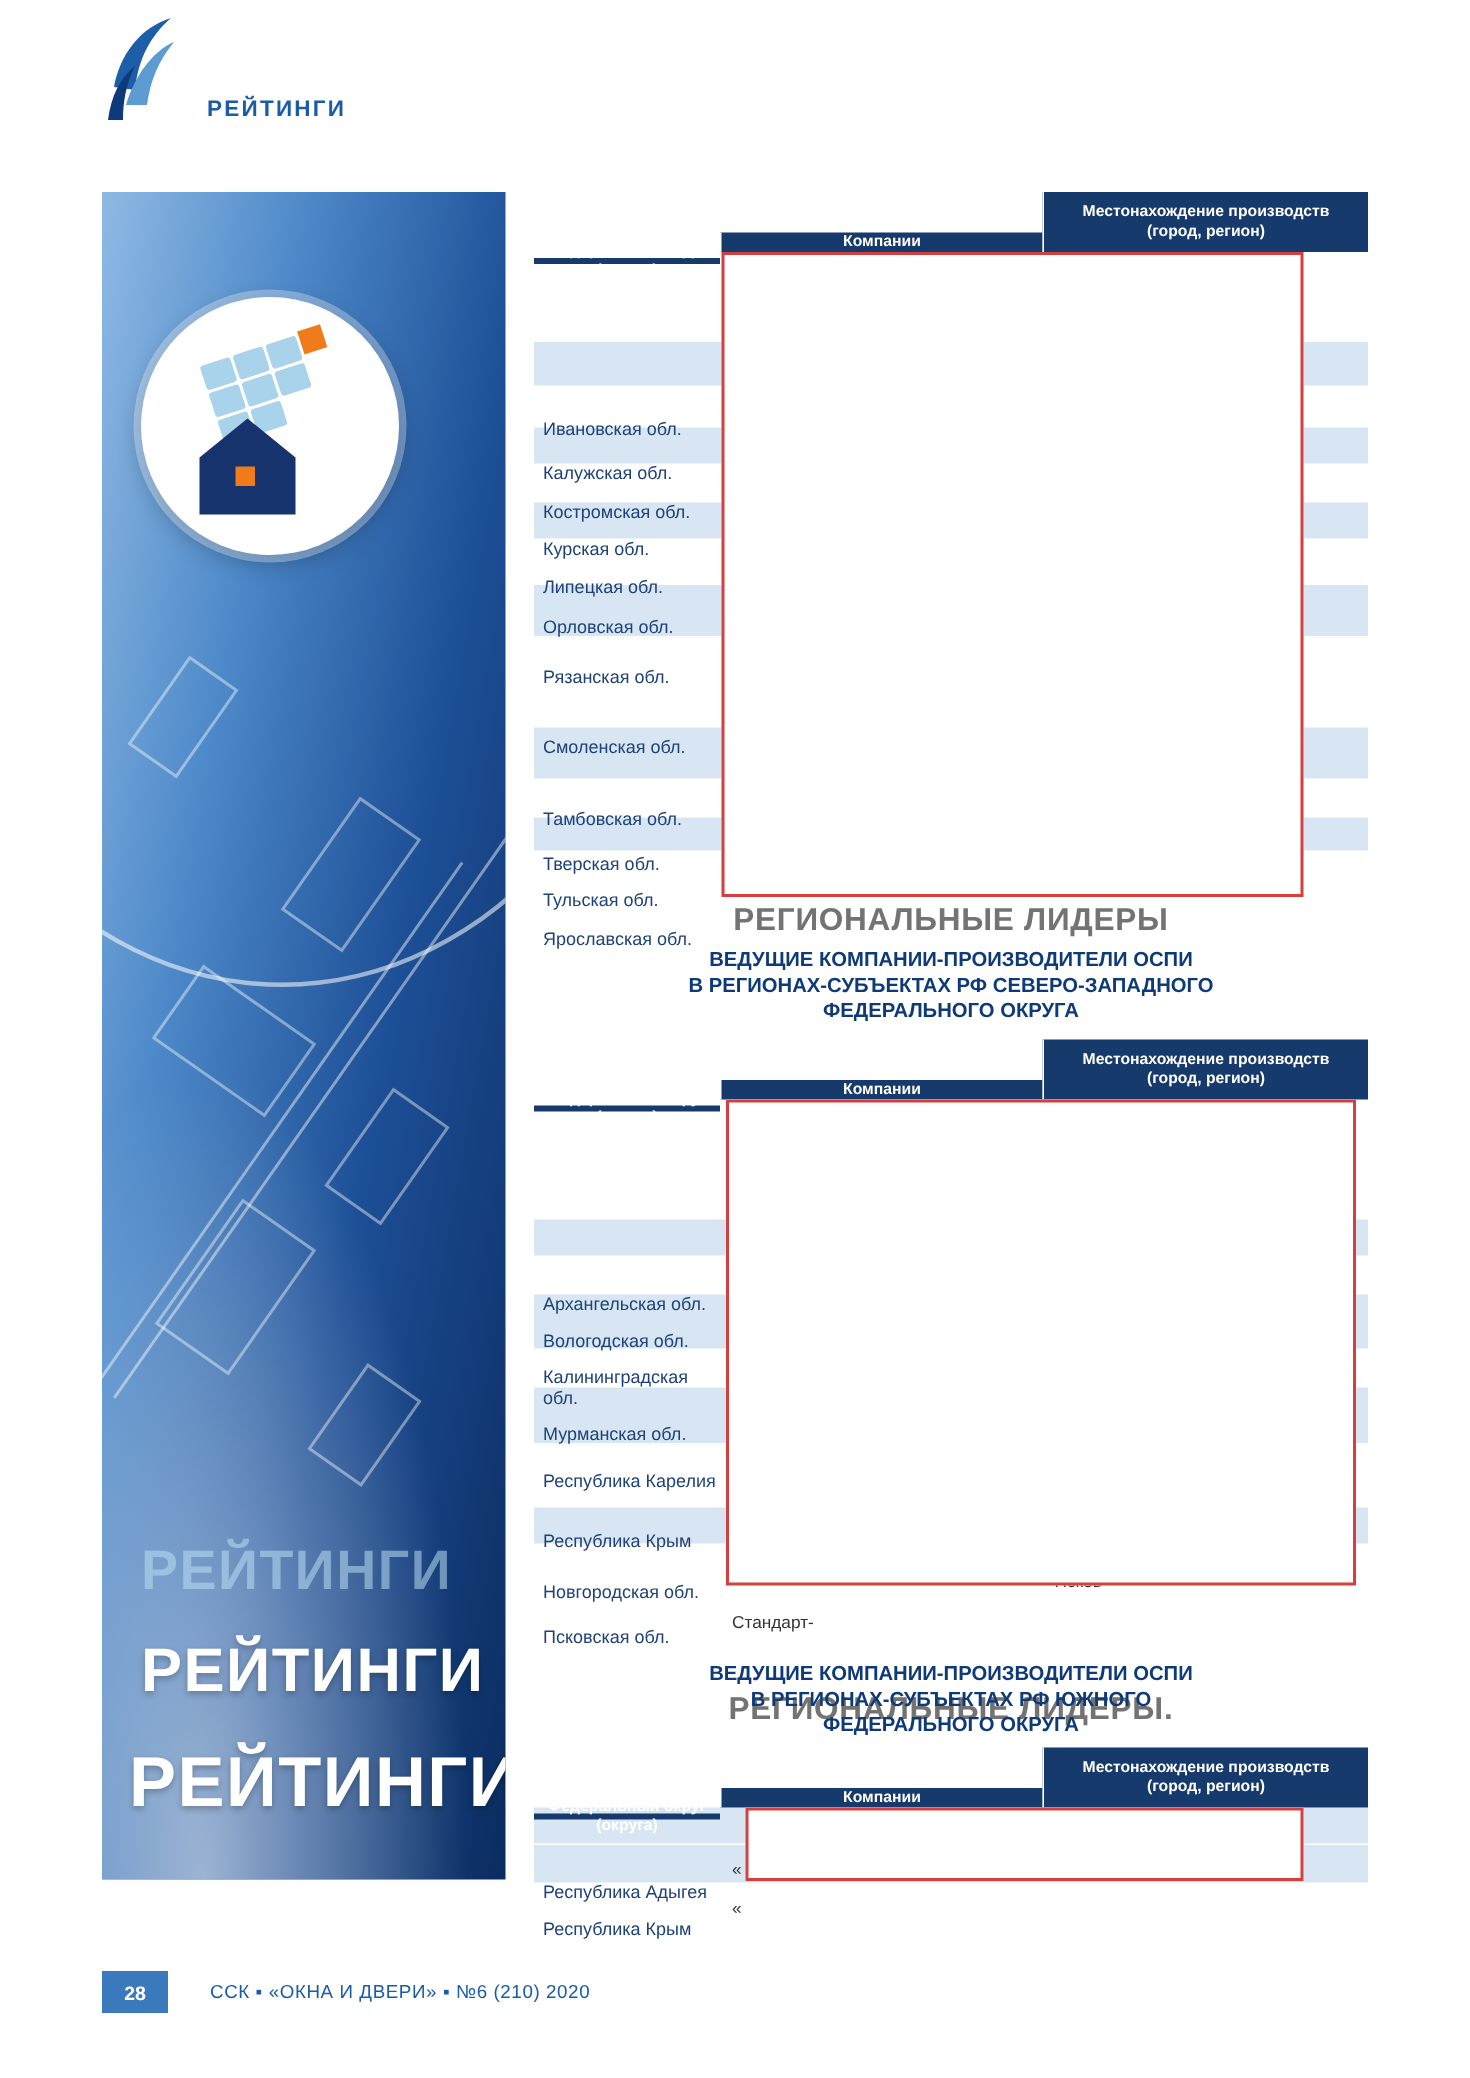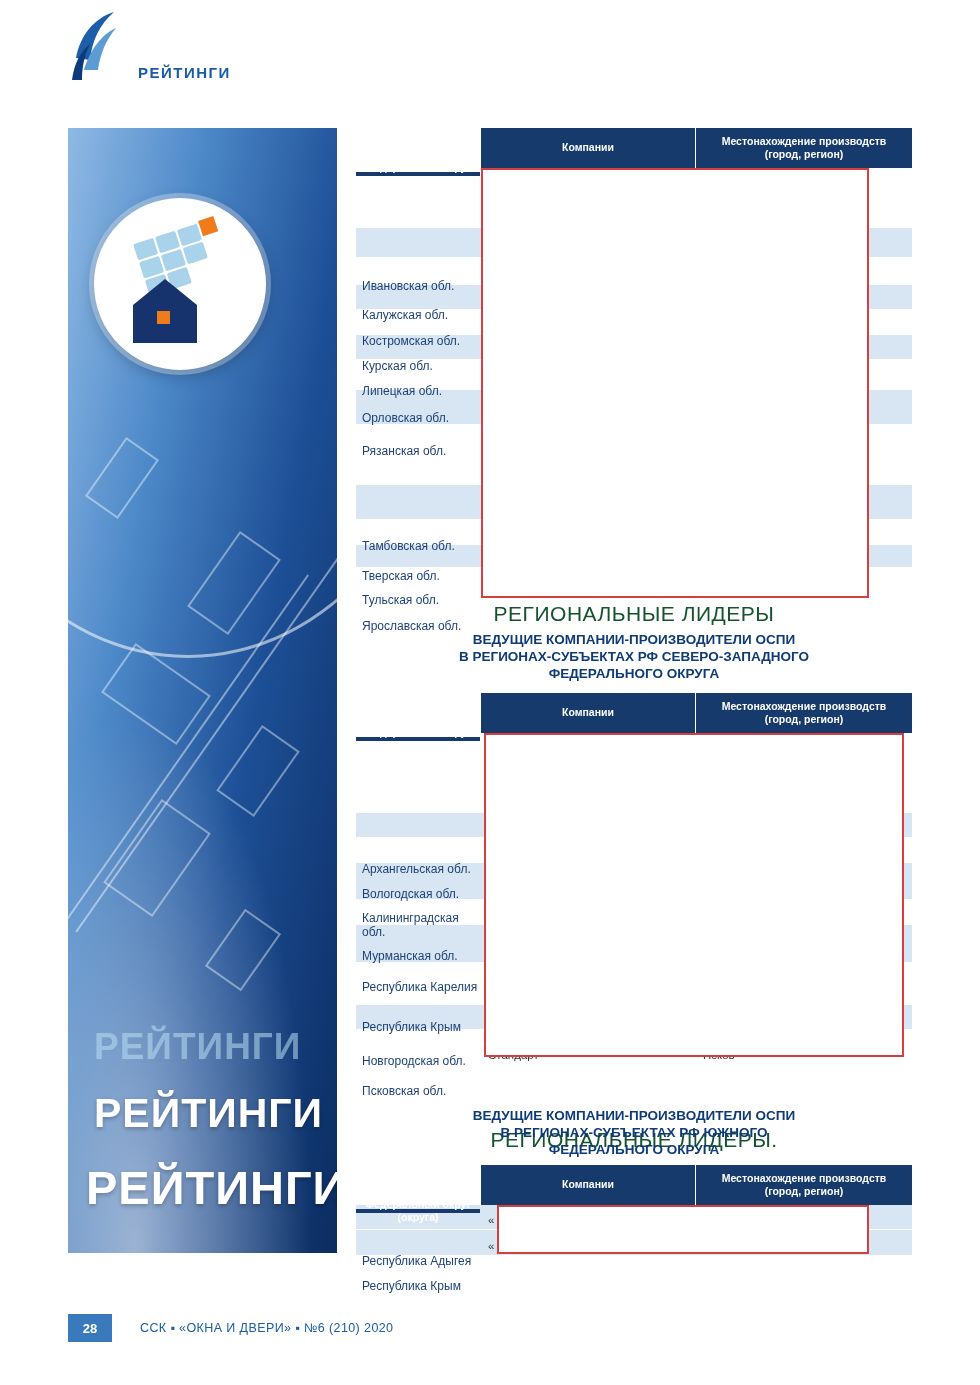--- a/index.html
+++ b/index.html
@@ -52,41 +52,41 @@
     position:absolute; left:26px; font-weight:bold; letter-spacing:1px;
     white-space:nowrap; color:#fff;
   }
   .wm1 { top:898px;  font-size:37px; color:rgba(186,222,243,.55); }
   .wm2 { top:962px;  font-size:41px; text-shadow:0 2px 4px rgba(0,0,0,.25); }
   .wm3 { left:18px; top:1032px; font-size:47px; text-shadow:0 2px 4px rgba(0,0,0,.25); }
 
   
   .section-title {
     position:absolute; left:356px; width:556px; text-align:center;
-    color:#14532d; font-weight:normal; font-size:21px; letter-spacing:.5px;
+    color:#737373; font-weight:bold; font-size:21px; letter-spacing:.5px;
   }
   .st1 { top:602px; } .st2 { top:1128px; }
   .section-sub {
     position:absolute; left:356px; width:556px; text-align:center;
     color:#0f3a78; font-weight:bold; font-size:13.5px; line-height:1.27;
     white-space:pre-line;
   }
   .ss1 { top:631px; } .ss2 { top:1107px; }
 
   
   .rtable { position:absolute; left:356px; width:556px; z-index:2; }
   .t0 { top:128px; } .t1 { top:693px; } .t2 { top:1165px; }
   .thead { display:flex; height:40px; }
   .th {
     background:#173a6d; color:#fff; font-weight:bold; font-size:10.5px;
     display:flex; align-items:center; justify-content:center; text-align:center;
     line-height:1.25; white-space:pre-line; padding:2px 4px;
   }
   .th + .th { border-left:1px solid #ffffff; }
-  .c0 { width:124px;margin-top:44px; } .c1 { width:215px; } .c2 { width:217px; }
+  .c0 { width:124px;margin-top:44px; } .c1 { width:215px;margin-top:27px; } .c2 { width:217px; }
   .trow { display:flex; border-bottom:1px solid #ffffff; }
   .trow.shaded { background:#d7e6f2; }
   .td { height:100%; }
   .region {
     display:flex; align-items:center; padding-left:6px;
     font-size:12px; color:#1e4278; line-height:1.2; white-space:pre-line;
   }
   .frag {
     display:flex; align-items:flex-end; padding:0 0 3px 8px;
     font-size:11.5px; color:#333333;
@@ -199,20 +199,21 @@
       <div class="td c0 region">Орловская обл.</div>
       <div class="td c1 frag"></div>
       <div class="td c2 frag"></div>
     </div>
     <div class="trow shaded" style="height: 35px;">
       <div class="td c0 region">Рязанская обл.</div>
       <div class="td c1 frag"></div>
       <div class="td c2 frag"></div>
     </div>
     <div class="trow" style="height: 60px;">
+      <div class="td c0 region">Смоленская обл.</div>
       <div class="td c1 frag"></div>
       <div class="td c2 frag"></div>
     </div>
     <div class="trow shaded" style="height: 35px;">
       <div class="td c0 region">Тамбовская обл.</div>
       <div class="td c1 frag"></div>
       <div class="td c2 frag"></div>
     </div>
     <div class="trow" style="height: 25px;">
       <div class="td c0 region">Тверская обл.</div>

